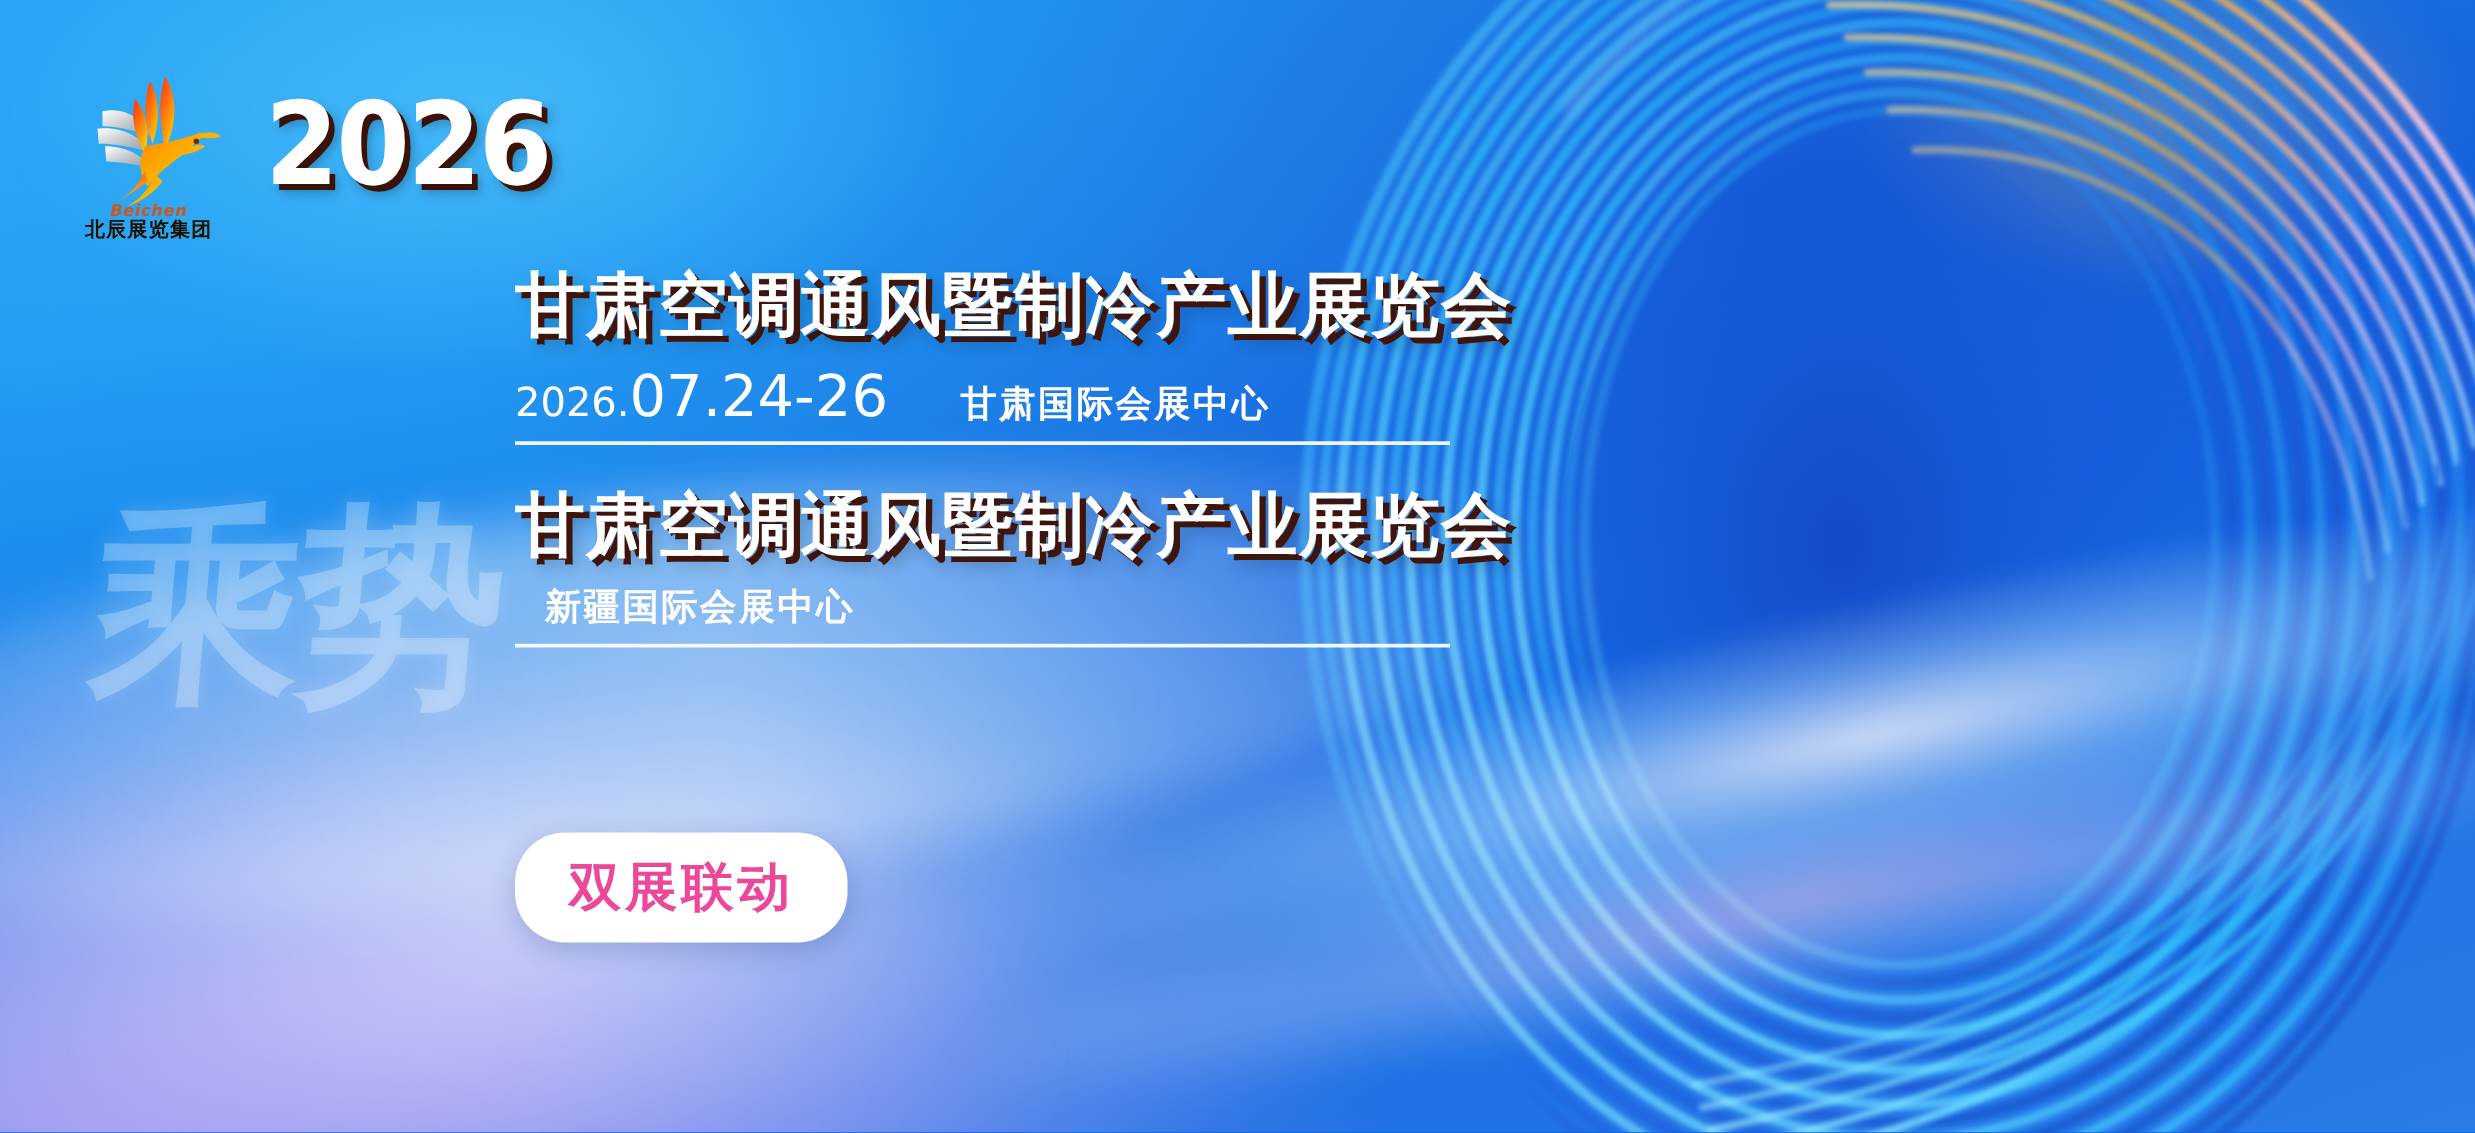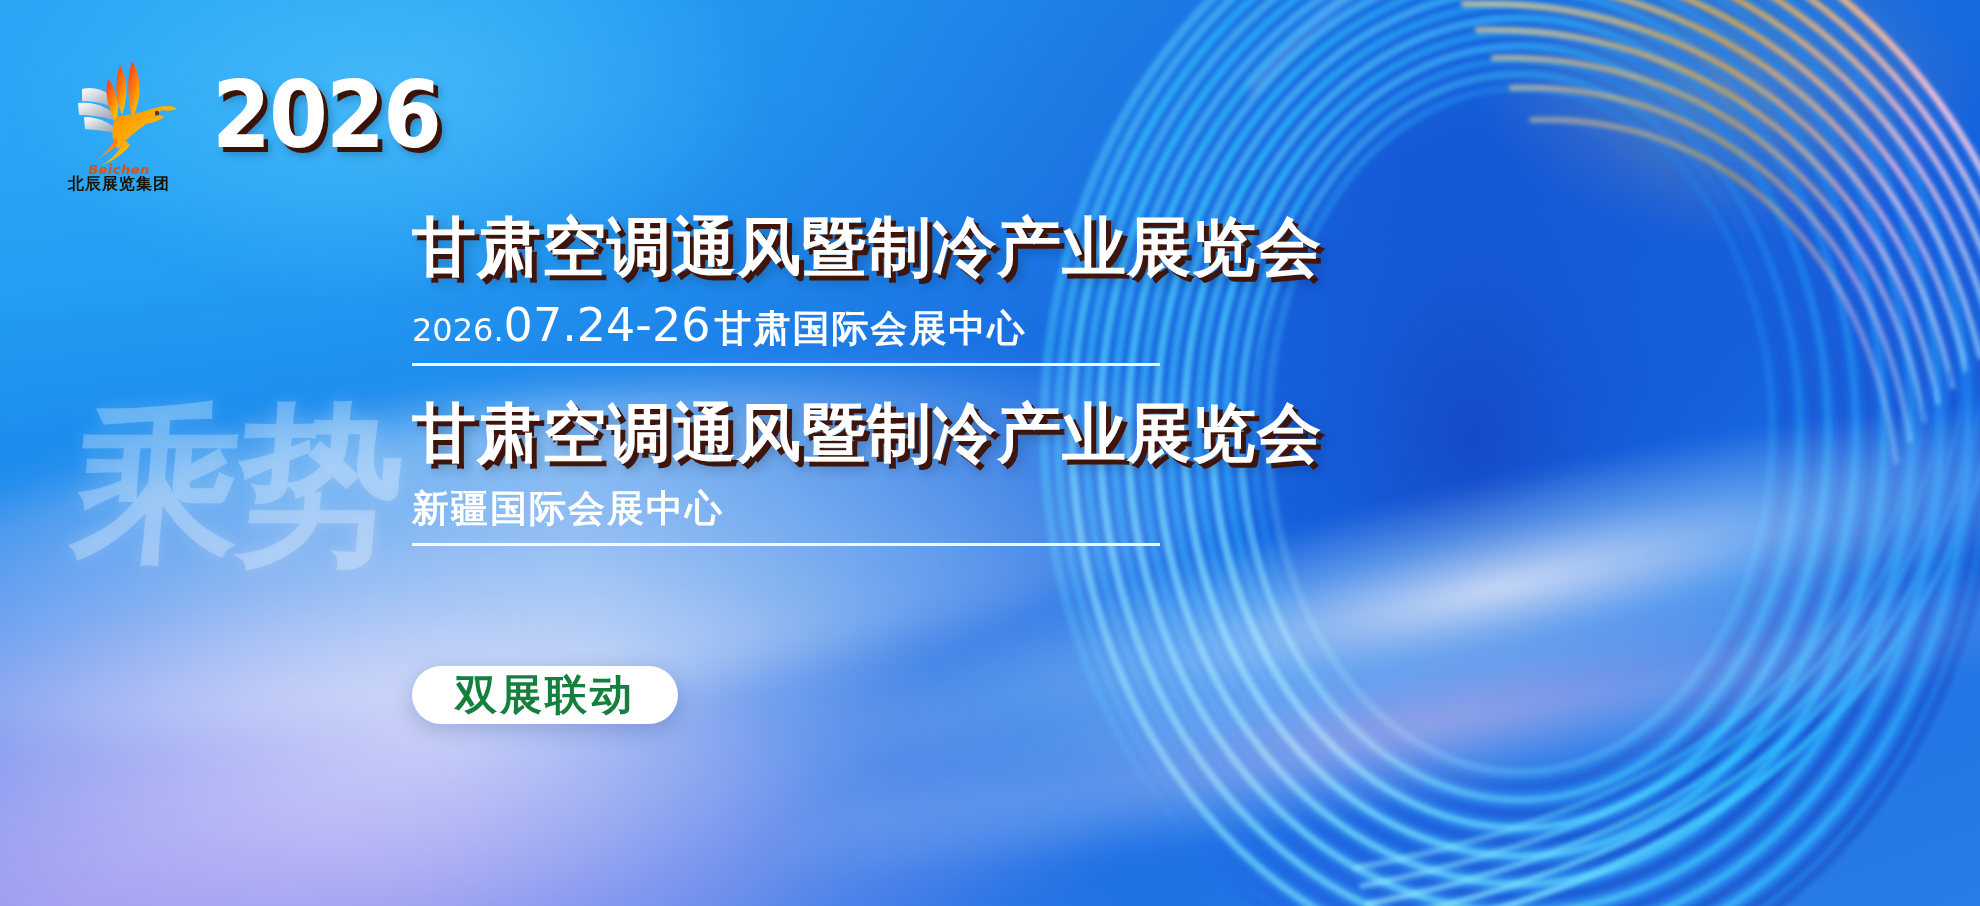--- a/index.html
+++ b/index.html
@@ -101,52 +101,52 @@
     color:#ffffff; letter-spacing:-2px;
     transform:scaleX(.92);
     text-shadow:5px 5px 0 #3a1206, 7px 7px 10px rgba(0,0,0,.25);
     margin-top:-8px;
   }
 
   
   .copy{ position:absolute; left:412px; top:216px; }
 
   .show-title{
-    font-family:Liberation Serif, serif;
-    font-size:64px; font-weight:700; line-height:1;
+    font-family:Liberation Sans, sans-serif;
+    font-size:56px; font-weight:700; line-height:1;
     color:#ffffff; letter-spacing:1px; white-space:nowrap;
     text-shadow:5px 5px 0 #3f140a, 8px 8px 12px rgba(0,0,0,.22);
   }
   .meta-row{
-    display:flex; align-items:baseline; gap:4px;
+    display:flex; align-items:baseline; gap:34px;
     margin-top:18px; padding-bottom:9px;
     border-bottom:3px solid rgba(255,255,255,.92);
     width:748px;
   }
   .meta-date{
     font-family:"DejaVu Sans", sans-serif;
     color:#ffffff; white-space:nowrap; letter-spacing:0px;
     font-size:46px; font-weight:400;
   }
   .meta-date .yr{ font-size:32px; }
   .meta-venue{
     font-family:"DejaVu Sans", sans-serif;
-    font-size:37px; font-weight:700; color:#ffffff;
-    letter-spacing:2px; white-space:nowrap;
+    font-size:29px; font-weight:700; color:#ffffff;
+    letter-spacing:2px; white-space:nowrap;margin-left:24px;
   }
   .gap{ height:36px; }
 
   .pill{
     position:absolute; left:412px; top:666px;
     display:inline-flex; align-items:center; justify-content:center;
-    min-width:266px; height:58px; padding:0 36px;
+    min-width:266px; height:88px; padding:0 36px;
     background:#ffffff; border-radius:40px;
     box-shadow:0 6px 22px rgba(10,40,110,.22);
     font-family:"DejaVu Sans", sans-serif;
-    font-size:42px; font-weight:700; color:#15803d; letter-spacing:3px;
+    font-size:42px; font-weight:700; color:#ec4899; letter-spacing:3px;
   }
 </style>
 </head>
 <body>
 
 <div id="banner">
 
   <div class="layer top-glow"></div>
   <div class="layer topright-glow"></div>
 

